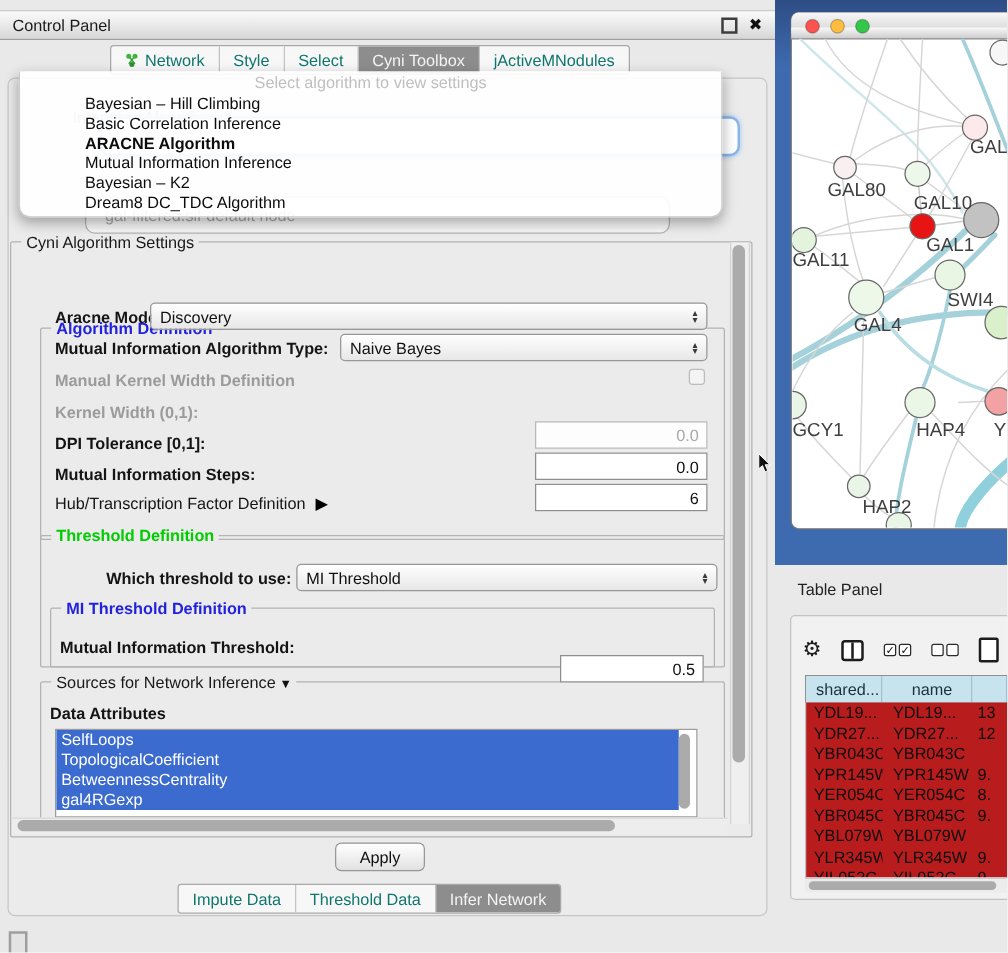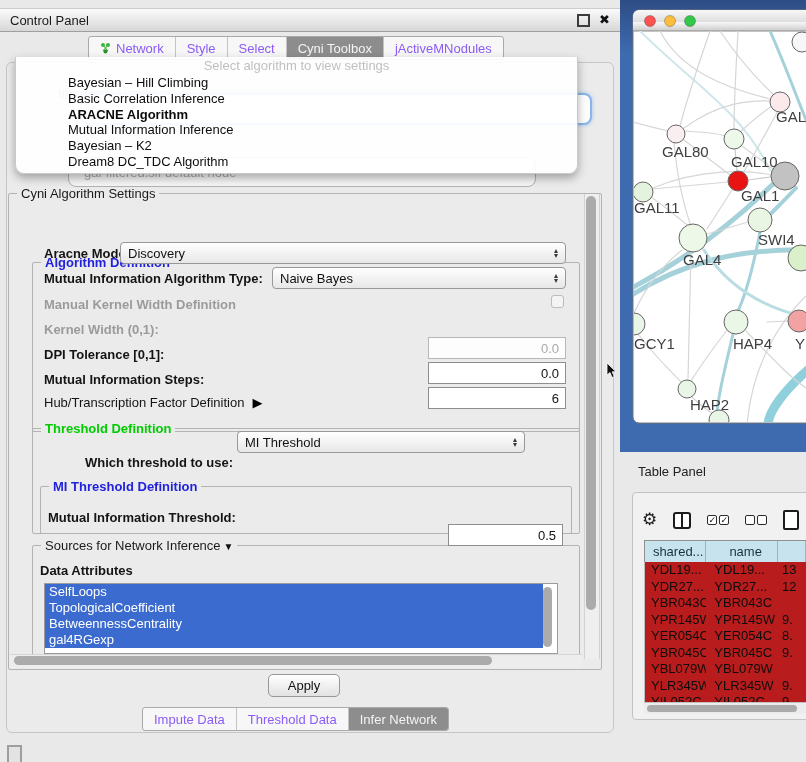--- a/index.html
+++ b/index.html
@@ -10,21 +10,21 @@
   
   .cp-titlebar{left:0;top:8px;width:620px;height:24px;box-sizing:border-box;
     background:linear-gradient(#fbfbfb,#d7d7d7);border-top:1px solid #cdcdcd;border-bottom:1px solid #9f9f9f;
     display:flex;align-items:center;padding:0 10px;font-size:13px;color:#1a1a1a;z-index:6;}
   .tb-spacer{margin-left:auto;display:flex;align-items:center;gap:9px;}
   .float-btn{width:9px;height:9px;border:2px solid #3c3c3c;background:transparent;}
   .close-btn{font-size:13px;font-weight:bold;color:#111;line-height:12px;}
 
   
   .tabbar{display:flex;height:22px;background:#f7f7f7;border:1px solid #a9a9a9;border-radius:3px;overflow:hidden;z-index:6;}
-  .tabbar .tab{display:flex;align-items:center;gap:5px;padding:0 11px;font-size:13px;color:#8b5cf6;border-right:1px solid #c3c3c3;cursor:default;white-space:nowrap;}
+  .tabbar .tab{display:flex;align-items:center;gap:5px;padding:0 11px;font-size:13px;color:#0f766e;border-right:1px solid #c3c3c3;cursor:default;white-space:nowrap;}
   .tabbar .tab:last-child{border-right:none;}
   .tabbar .tab.selected{background:#8d8d8d;color:#f4f4f4;}
   .top-tabs{left:88px;top:36px;}
   .bottom-tabs{left:142px;top:707px;z-index:3;}
 
   
   .cp-body{left:6px;top:62px;width:606px;height:669px;background:#ebebeb;border:1px solid #c6c6c6;border-radius:6px;z-index:1;}
 
   
   .group{position:absolute;border:1px solid #b3b3b3;border-radius:2px;z-index:2;}
@@ -185,21 +185,21 @@
   <input class="field" style="left: 428px; top: 366px; width: 138px; height: 22px;" value="6">
 
   <span class="lbl plain" style="left:44px;top:395px;z-index:3;">
     <span>Hub/Transcription Factor Definition</span><span class="tri">▶</span>
   </span>
 
   <div class="abs group" style="left:32px;top:428px;width:546px;height:104px;">
     <span class="legend green">Threshold Definition</span>
   </div>
   <span class="lbl" style="left:85px;top:455px;">Which threshold to use:</span>
-  <div class="combo" style="left:237px;top:431px;width:288px;height:22px;">
+  <div class="combo" style="left:237px;top:451px;width:337px;height:22px;">
     <span>MI Threshold</span>
     <span class="arrows">
         <span>▴</span>
         <span>▾</span>
       </span>
   </div>
   <div class="abs group" style="left:40px;top:486px;width:530px;height:46px;">
     <span class="legend blue">MI Threshold Definition</span>
   </div>
   <span class="lbl" style="left:48px;top:510px;">Mutual Information Threshold:</span>

